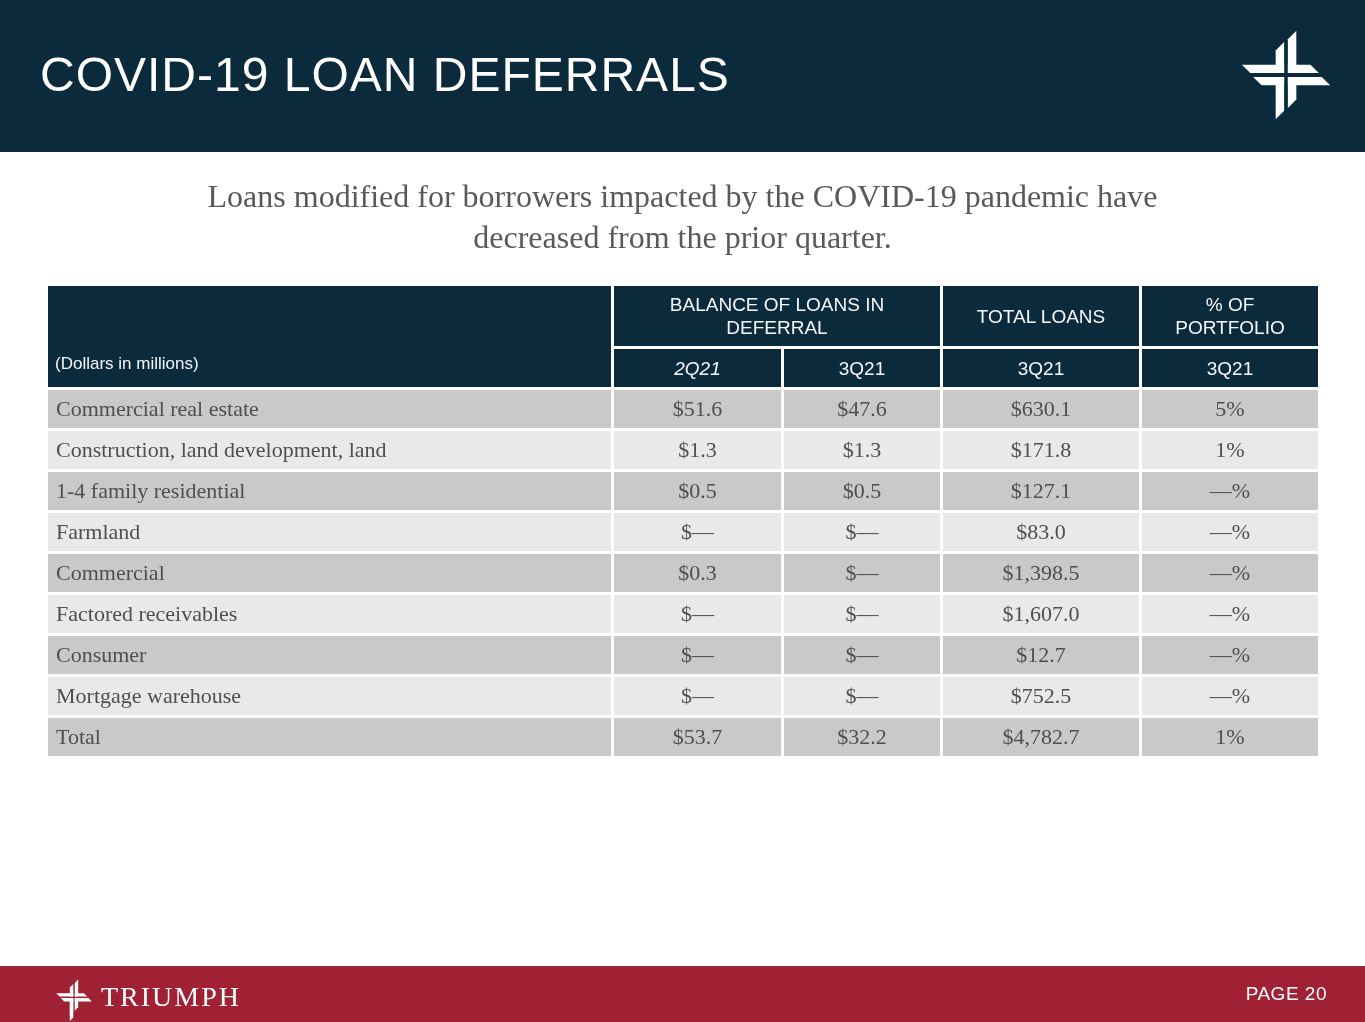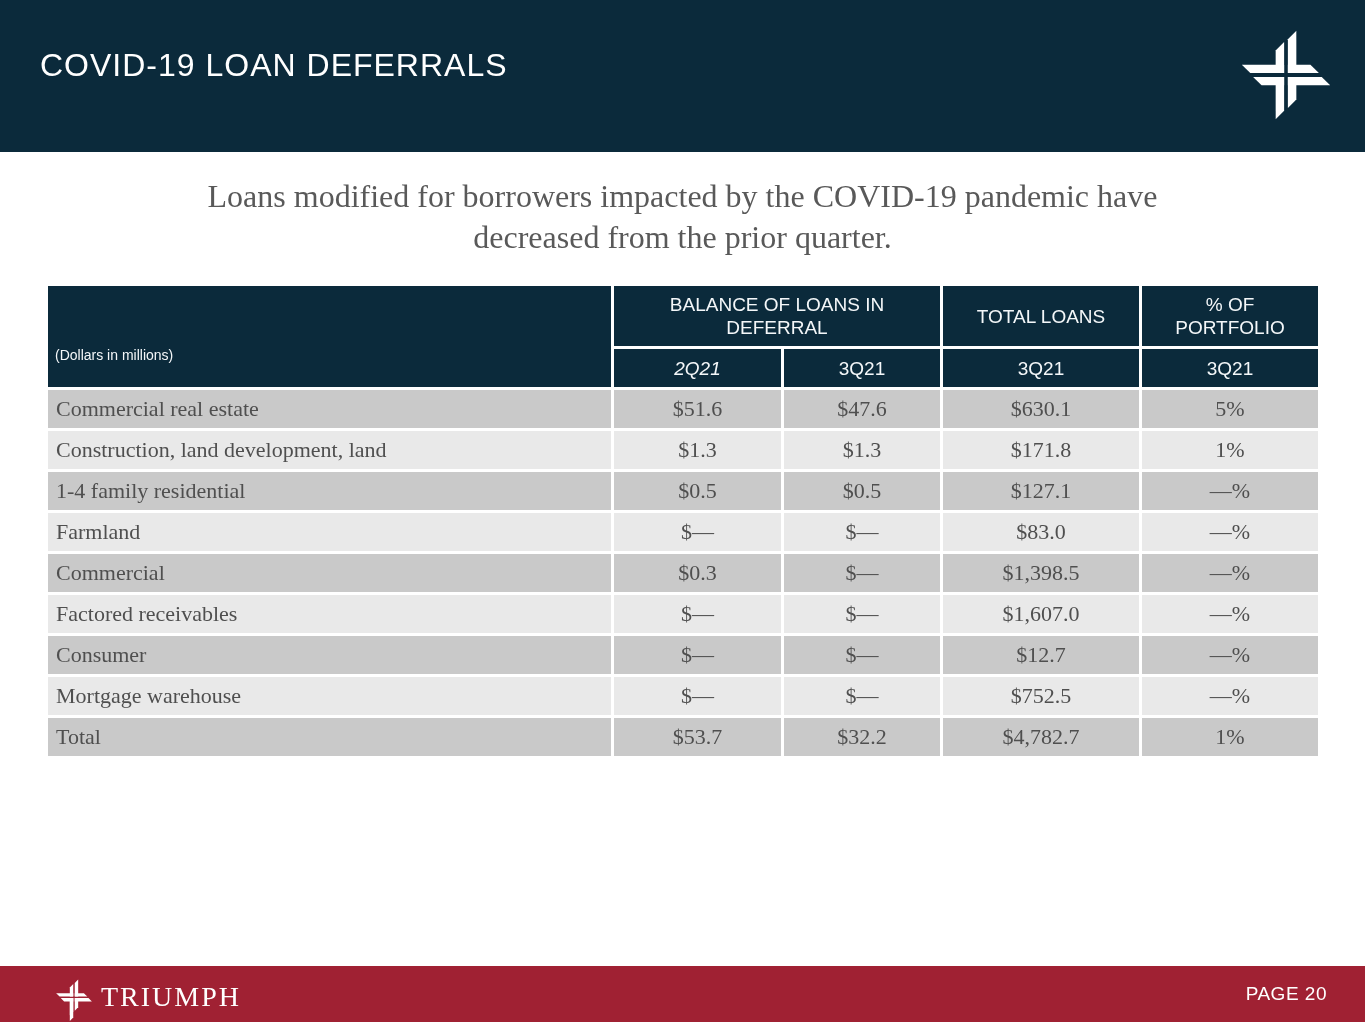--- a/index.html
+++ b/index.html
@@ -20,21 +20,21 @@
     font-family:"Liberation Sans", sans-serif;
   }
   
   .header{
     position:absolute;left:0;top:0;width:1365px;height:152px;
     background:var(--navy);
   }
   .page-title{
     position:absolute;left:40px;top:47px;
     color:#fff;
-    font-size:32px;
+    font-size:48px;
     letter-spacing:1px;
     font-weight:400;
     white-space:nowrap;
   }
   .header-logo{
     position:absolute;right:32px;top:28px;width:94px;height:94px;
   }
   
   .subtitle{
     position:absolute;left:0;top:176px;width:1365px;
@@ -59,22 +59,22 @@
     background:var(--navy);
     color:var(--head-text);
     display:flex;align-items:center;justify-content:center;
     text-align:center;
     font-size:19px;
     line-height:23px;
   }
   .corner{
     grid-column:1;grid-row:1 / 3;
     justify-content:flex-start;align-items:flex-end;
-    padding:0 0 20px 7px;
-    font-size:14px;
+    padding:0 0 12px 7px;
+    font-size:17px;
     text-align:left;
   }
   .grp-balance{grid-column:2 / 4;grid-row:1;}
   .grp-balance span{display:block;max-width:250px;}
   .grp-total{grid-column:4;grid-row:1;}
   .grp-pct{grid-column:5;grid-row:1;}
   .grp-pct span{display:block;max-width:110px;}
   .qcell{font-size:19px;}
   .trow{display:contents;}
   .cell{

